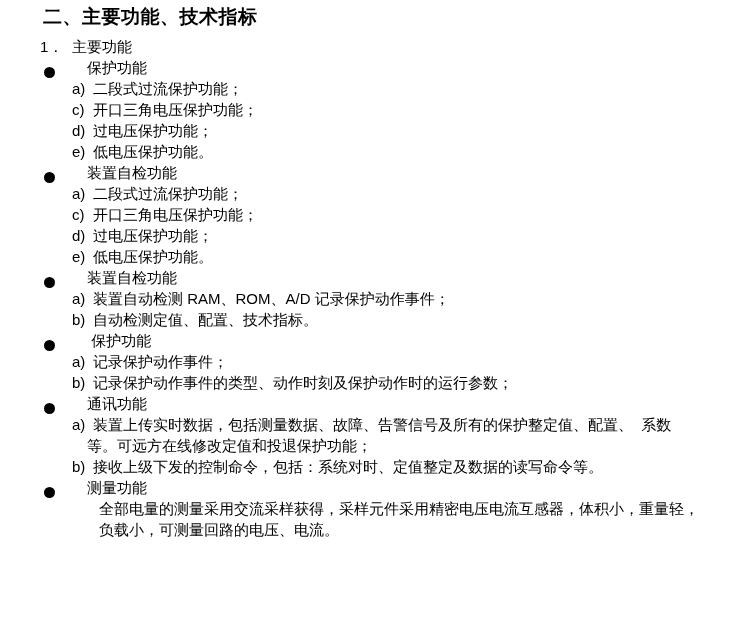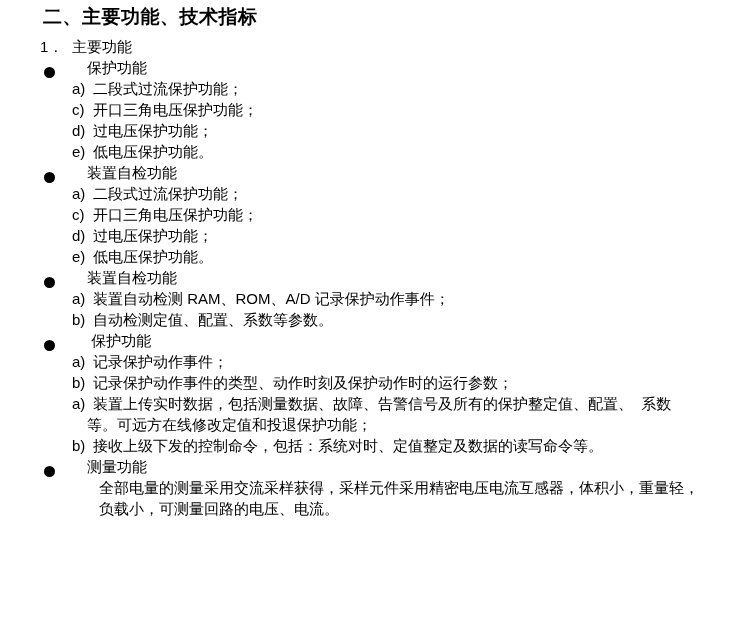--- a/index.html
+++ b/index.html
@@ -106,33 +106,37 @@
     <div class="sub-item"><span class="sub-marker">d)</span><span class="sub-text">过电压保护功能；</span></div>
     <div class="sub-item"><span class="sub-marker">e)</span><span class="sub-text">低电压保护功能。</span></div>
   </div>
 
   <div>
     <div class="group-header">
       <span class="bullet"></span>
       <span class="group-label">装置自检功能</span>
     </div>
     <div class="sub-item"><span class="sub-marker">a)</span><span class="sub-text">装置自动检测 RAM、ROM、A/D 记录保护动作事件；</span></div>
-    <div class="sub-item"><span class="sub-marker">b)</span><span class="sub-text">自动检测定值、配置、系数等参数。</span></div>
+    <div class="sub-item"><span class="sub-marker">b)</span><span class="sub-text">自动检测定值、配置、技术指标。</span></div>
   </div>
 
   <div>
     <div class="group-header">
       <span class="bullet"></span>
       <span class="group-label"> 保护功能</span>
     </div>
     <div class="sub-item"><span class="sub-marker">a)</span><span class="sub-text">记录保护动作事件；</span></div>
     <div class="sub-item"><span class="sub-marker">b)</span><span class="sub-text">记录保护动作事件的类型、动作时刻及保护动作时的运行参数；</span></div>
   </div>
 
   <div>
+    <div class="group-header">
+      <span class="bullet"></span>
+      <span class="group-label">通讯功能</span>
+    </div>
     <div class="sub-item"><span class="sub-marker">a)</span><span class="sub-text">装置上传实时数据，包括测量数据、故障、告警信号及所有的保护整定值、配置、  系数
 等。可远方在线修改定值和投退保护功能；</span></div>
     <div class="sub-item"><span class="sub-marker">b)</span><span class="sub-text">接收上级下发的控制命令，包括：系统对时、定值整定及数据的读写命令等。</span></div>
   </div>
 
   <div>
     <div class="group-header">
       <span class="bullet"></span>
       <span class="group-label">测量功能</span>
     </div>

